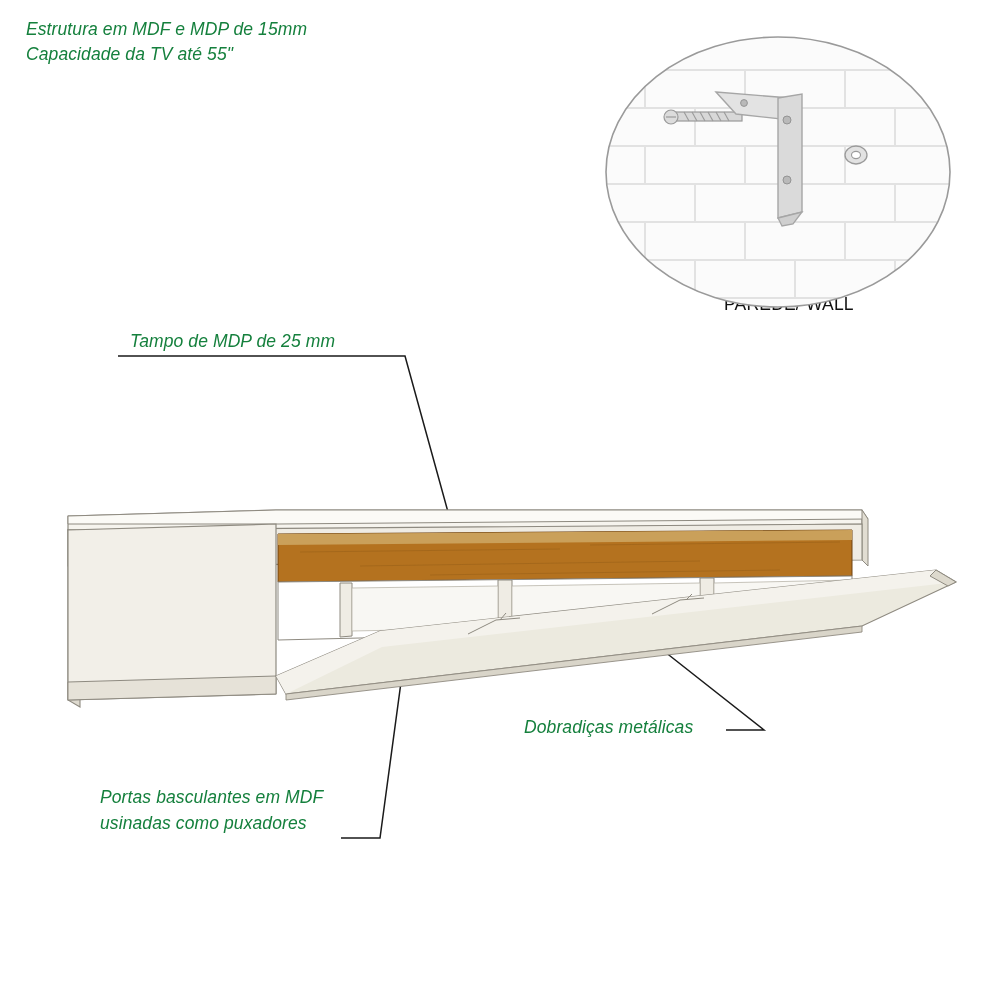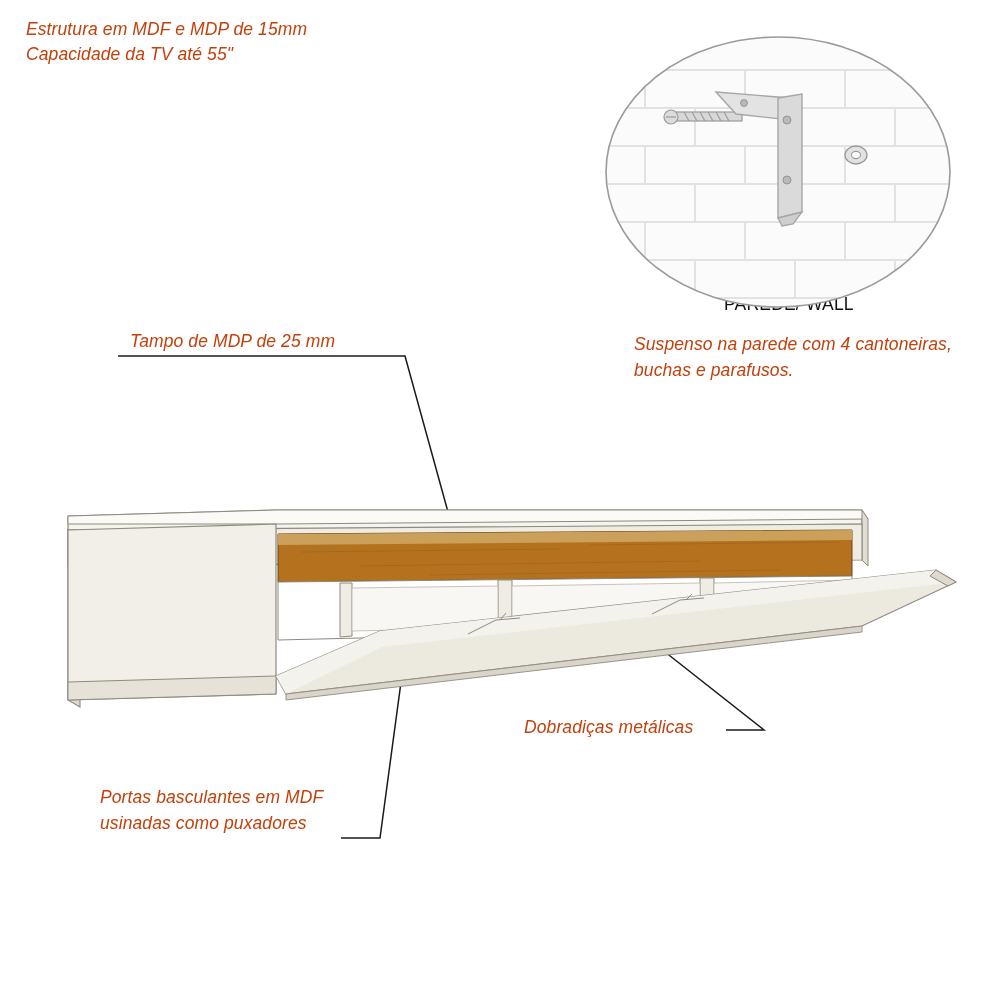--- a/index.html
+++ b/index.html
@@ -18,21 +18,21 @@
   .stage {
     position: absolute;
     inset: 0;
   }
   .txt {
     position: absolute;
     font-style: italic;
     font-size: 17.5px;
     line-height: 1.45;
     letter-spacing: 0.1px;
-    color: #c2410c;
+    color: #15803d;
     white-space: pre-line;
   }
   #spec-text {
     left: 26px;
     top: 17px;
     font-size: 17.5px;
   }
   #label-top {
     left: 130px;
     top: 329px;
@@ -100,22 +100,20 @@
   }
 </style>
 </head>
 <body>
 
 <div class="stage">
 
   <div class="txt" id="spec-text">Estrutura em  MDF e MDP de  15mm
 Capacidade da TV até 55"</div>
   <div class="txt" id="label-top">Tampo de MDP de 25 mm</div>
-  <div class="txt" id="label-wall">Suspenso na parede com 4 cantoneiras,
-buchas e parafusos.</div>
   <div class="txt" id="label-hinges">Dobradiças metálicas</div>
   <div class="txt" id="label-doors">Portas basculantes em MDF
 usinadas como puxadores</div>
 
   <div class="circle-label" id="part-title">PEÇA/ PART/ PIEZAS</div>
   <div class="circle-label" id="part-number">09</div>
   <div class="circle-label" id="letter-a">A</div>
   <div class="circle-label" id="letter-l">L</div>
   <div class="circle-label" id="letter-j">J</div>
   <div class="circle-label" id="wall-caption">PAREDE/ WALL</div>

